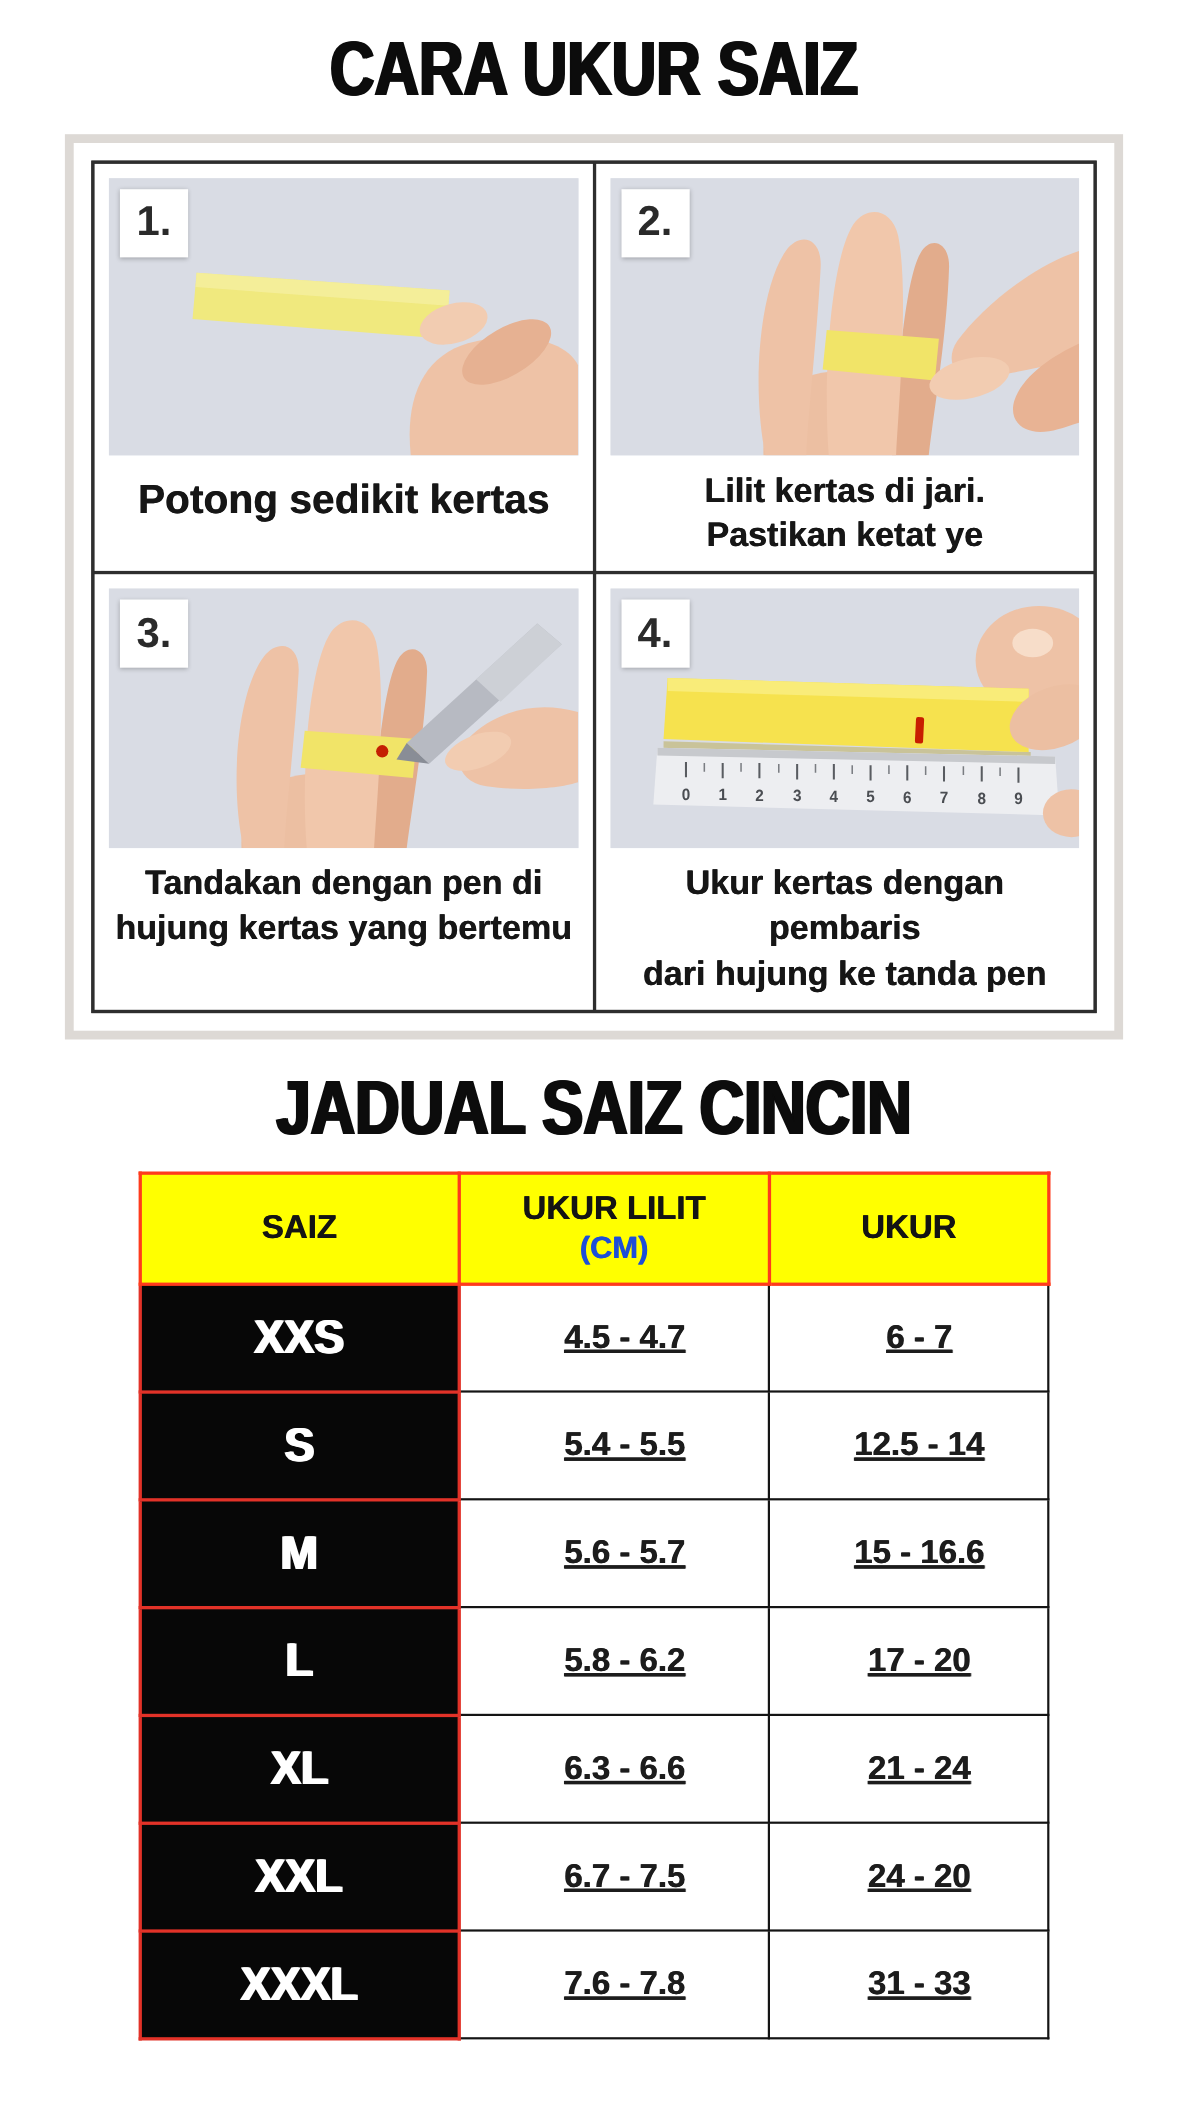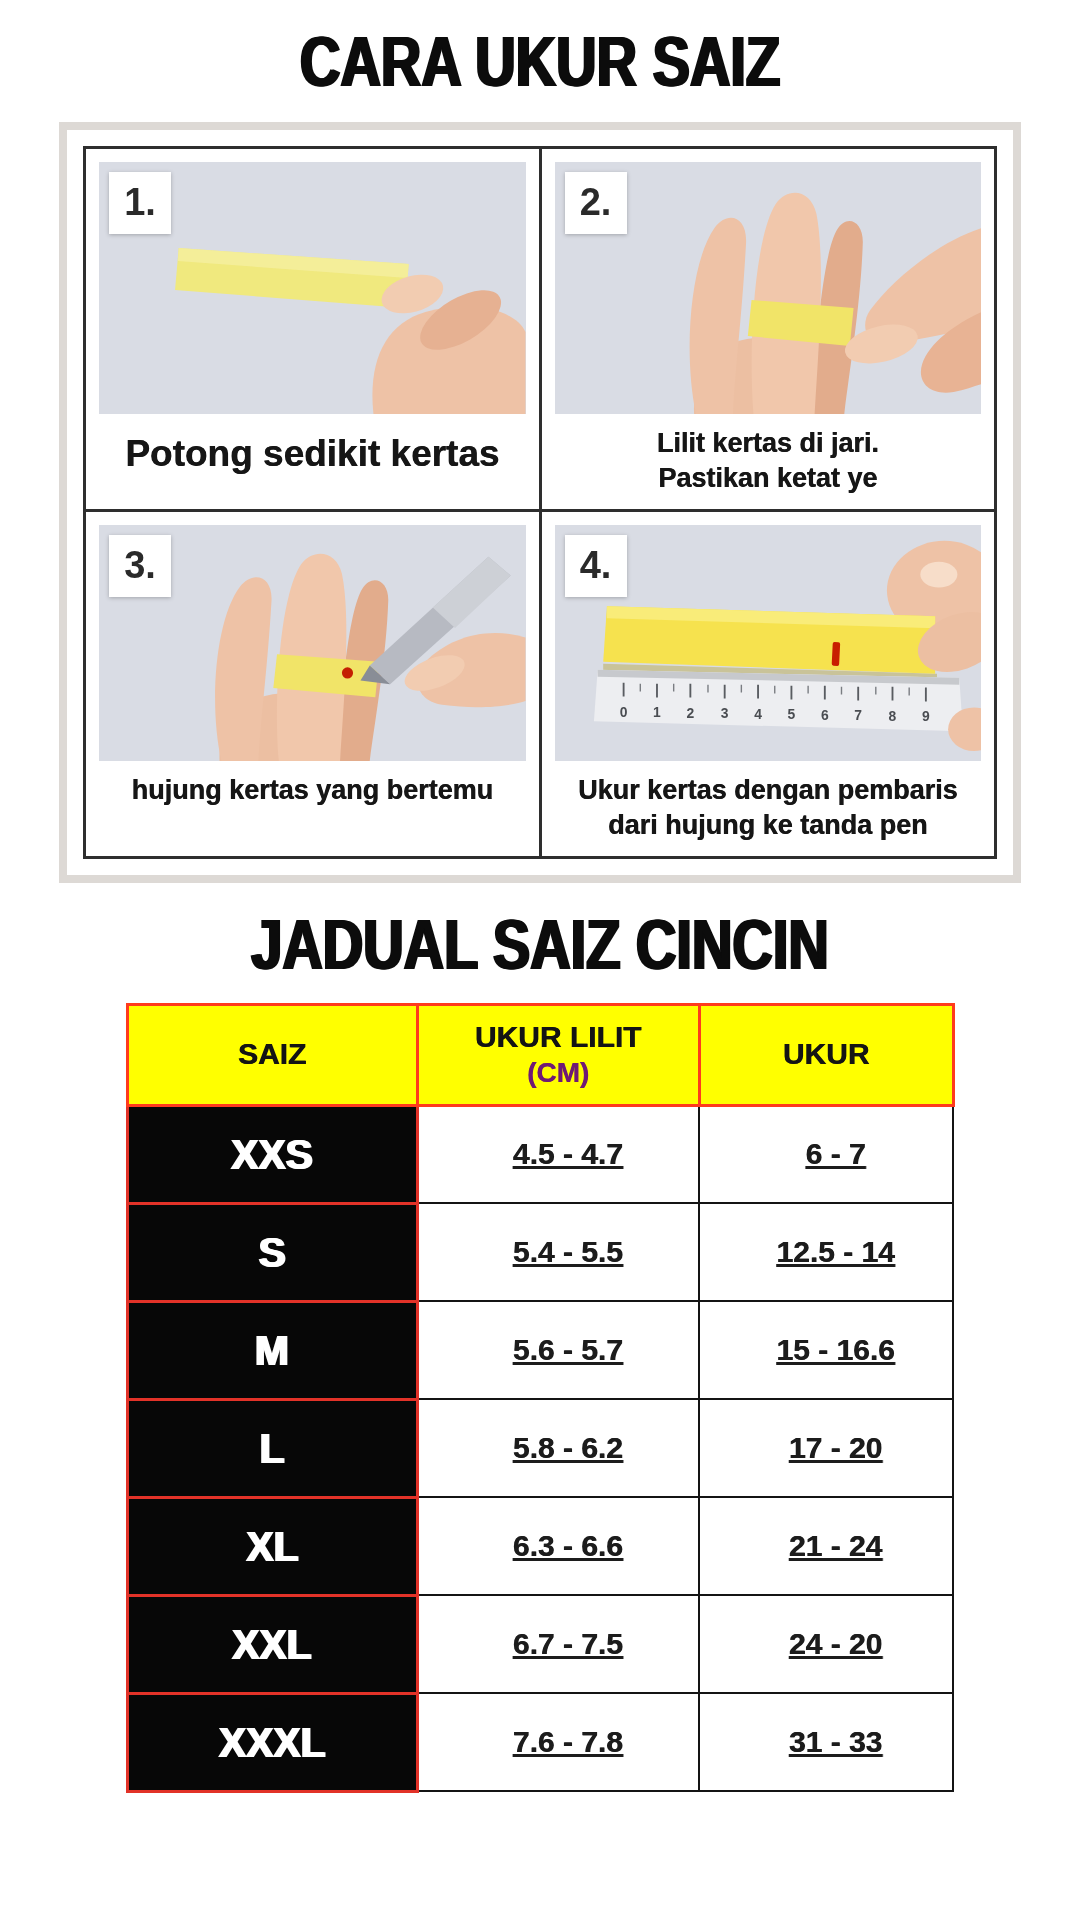--- a/index.html
+++ b/index.html
@@ -33,37 +33,37 @@
   .photo.short { height:236px; }
   .photo svg { display:block; width:100%; height:100%; }
   .badge {
     position:absolute; top:10px; left:10px; width:62px; height:62px;
     background:#ffffff; color:#2a2a2a; font-size:38px; font-weight:bold;
     display:flex; align-items:center; justify-content:center;
     box-shadow:0 1px 4px rgba(0,0,0,0.25);
   }
   .caption {
     text-align:center; font-weight:bold; color:#161616;
-    font-size:27px; line-height:1.32; margin-top:12px;
+    font-size:31px; line-height:1.32; margin-top:12px;
     text-shadow:0.5px 0 0 currentColor;
   }
   .caption .line { display:block; }
   .caption-large { font-size:37px; margin-top:16px; }
   
   .size-table {
     width:826px; margin:20px auto 0; border-collapse:collapse;
     table-layout:fixed;
   }
   .size-table th {
     background:#ffff00; border:3px solid #ff3b1c; height:96px;
     font-size:30px; font-weight:bold; color:#141414; text-align:center;
     line-height:1.15; text-shadow:0.6px 0 0 currentColor;
   }
   .size-table th .cm {
-    display:block; color:#701a75; font-size:28px; margin-top:3px;
+    display:block; color:#1d4ed8; font-size:28px; margin-top:3px;
     text-shadow:0.6px 0 0 currentColor;
   }
   .size-table td { height:93px; text-align:center; vertical-align:middle;text-decoration:underline; }
   .size-table td.size {
     background:#070707; border:3px solid #e23228; color:#ffffff;
   }
   .size-table td.size span {
     display:inline-block; font-size:43px; font-weight:bold;
     transform:scaleX(0.95);
     text-shadow:1.2px 0 0 currentColor, -1.2px 0 0 currentColor;
@@ -134,20 +134,21 @@
           <polygon points="292,150 420,34 444,54 314,170" fill="#b7bac2"></polygon>
           <polygon points="360,88 420,34 444,54 384,110" fill="#cdd0d6"></polygon>
           <polygon points="292,150 314,170 282,166" fill="#898d96"></polygon>
           <circle cx="268" cy="158" r="6" fill="#c41f02"></circle>
           <path d="M460,120 C418,108 378,120 352,146 C336,162 342,188 370,192 C414,198 448,192 460,188 Z" fill="#eec2a6"></path>
           <ellipse cx="362" cy="158" rx="34" ry="16" fill="#f2ccb1" transform="rotate(-20 362 158)"></ellipse>
         </svg>
         <span class="badge">3.</span>
       </div>
       <div class="caption">
+        <span class="line">Tandakan dengan pen di</span>
           <span class="line">hujung kertas yang bertemu</span>
       </div>
     </div>
 
     <div class="step">
       <div class="photo short">
         <svg viewBox="0 0 460 238" preserveAspectRatio="none">
           <rect x="0" y="0" width="460" height="238" fill="#d9dce4"></rect>
           <ellipse cx="420" cy="66" rx="62" ry="50" fill="#eec2a6"></ellipse>
           <ellipse cx="414" cy="50" rx="20" ry="13" fill="#f7ddc9"></ellipse>

